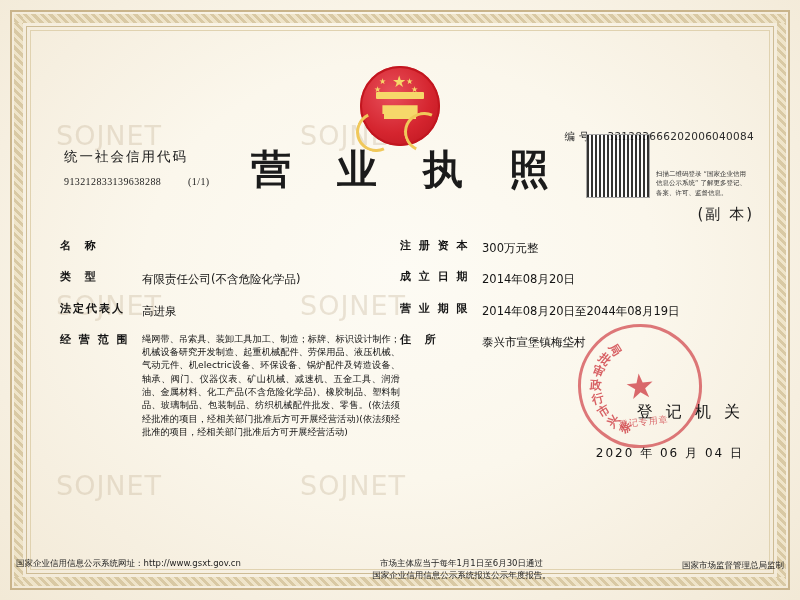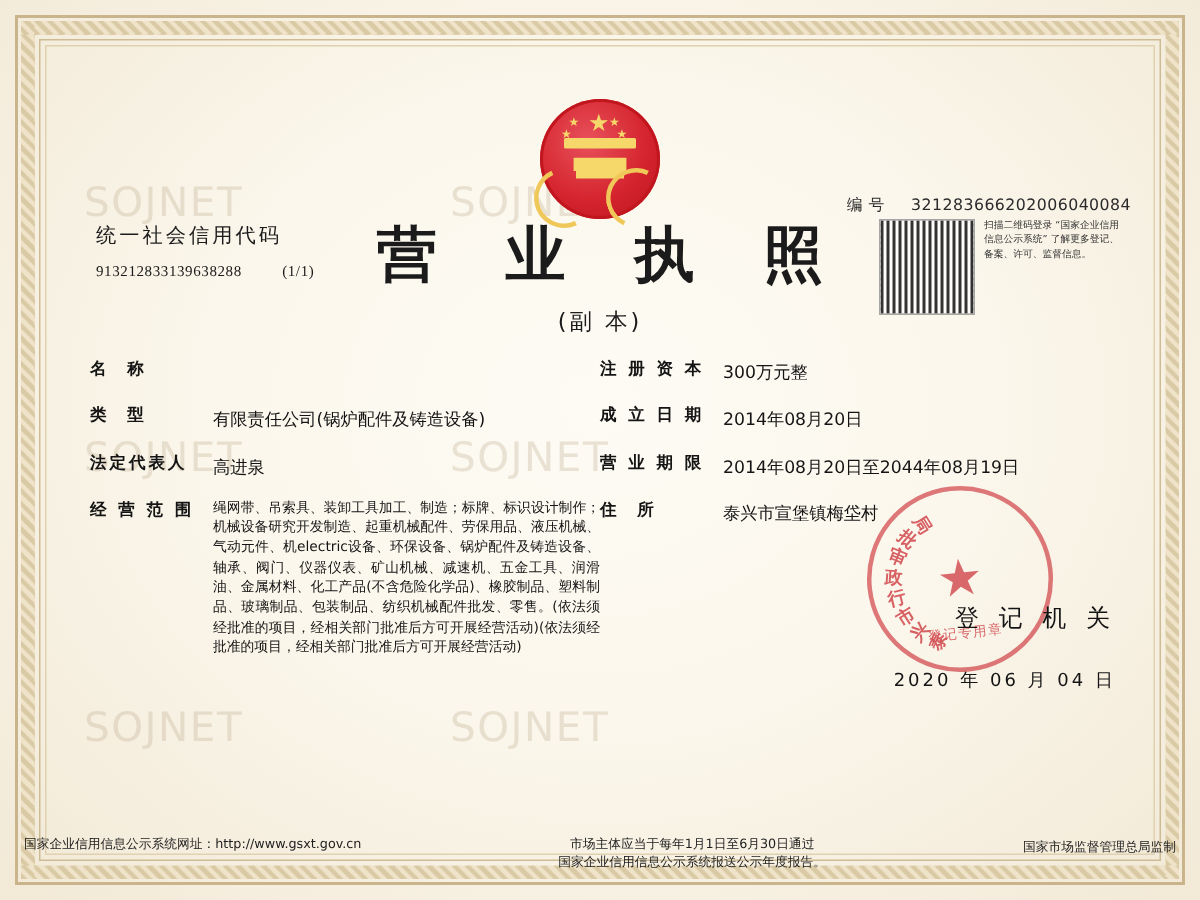--- a/index.html
+++ b/index.html
@@ -99,31 +99,31 @@
     position:absolute;right:0;top:88px;
     font-size:10.5px;color:#2b2b2b;letter-spacing:.3px;
   }
   .title-zone{position:absolute;left:0;right:0;top:100px;text-align:center;}
   .title{
     font-size:40px;font-weight:bold;letter-spacing:16px;
     color:#1b1b1b;text-indent:16px;
     font-family:"DejaVu Sans","Liberation Sans",sans-serif;
   }
   .subtitle{
-    margin-top:8px;font-size:15px;color:#1b1b1b;letter-spacing:2px;
+    margin-top:8px;font-size:15px;color:#1b1b1b;letter-spacing:2px;text-align:right;
   }
   .credit-block{
     position:absolute;left:18px;top:106px;font-size:13px;color:#1b1b1b;
   }
   .credit-label{letter-spacing:2px;font-size:13.5px;}
   .credit-code{margin-top:10px;font-size:10px;letter-spacing:.4px;font-family:Liberation Serif, serif;}
   .credit-code .paren{margin-left:24px;}
 
   
-  .qr-zone{position:absolute;right:0;top:104px;width:168px;display:flex;gap:6px;}
+  .qr-zone{position:absolute;right:0;top:92px;width:168px;display:flex;gap:6px;align-items:flex-end;}
   .qr{
     width:62px;height:62px;flex:0 0 62px;
     background-color:#fff;
     background-image:
       repeating-linear-gradient(90deg,#111 0 2px,#fff 2px 4px),
       repeating-linear-gradient(0deg,#111 0 2px,#fff 2px 4px);
     background-size:4px 4px,4px 4px;
     border:1px solid #999;
     opacity:.85;
   }
@@ -249,21 +249,21 @@
         </div>
         <div class="col-r">
           <div class="lab wide">注 册 资 本</div>
           <div class="val">300万元整</div>
         </div>
       </div>
 
       <div class="row">
         <div class="col-l">
           <div class="lab">类     型</div>
-          <div class="val">有限责任公司(锅炉配件及铸造设备)</div>
+          <div class="val">有限责任公司(不含危险化学品)</div>
         </div>
         <div class="col-r">
           <div class="lab wide">成 立 日 期</div>
           <div class="val">2014年08月20日</div>
         </div>
       </div>
 
       <div class="row">
         <div class="col-l">
           <div class="lab wide">法定代表人</div>

